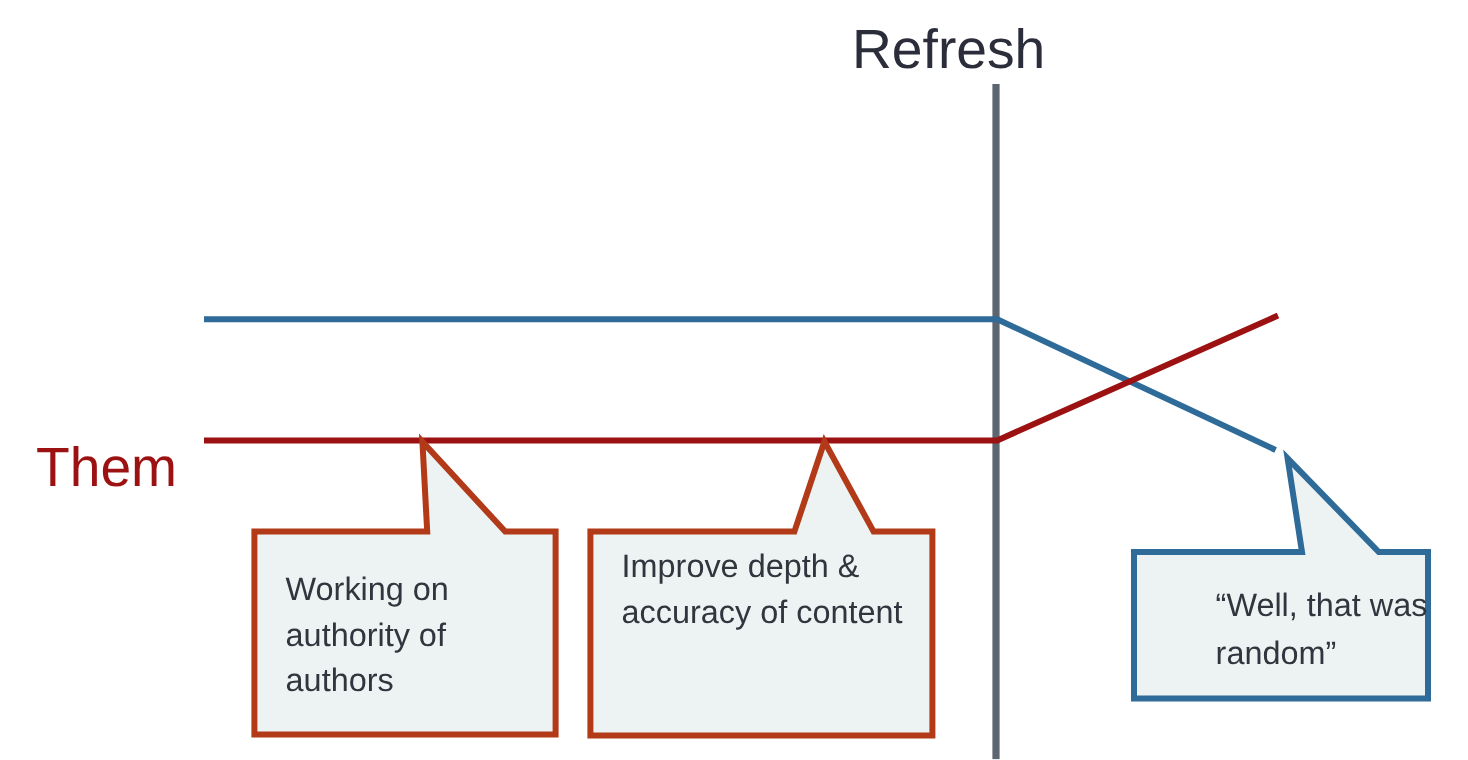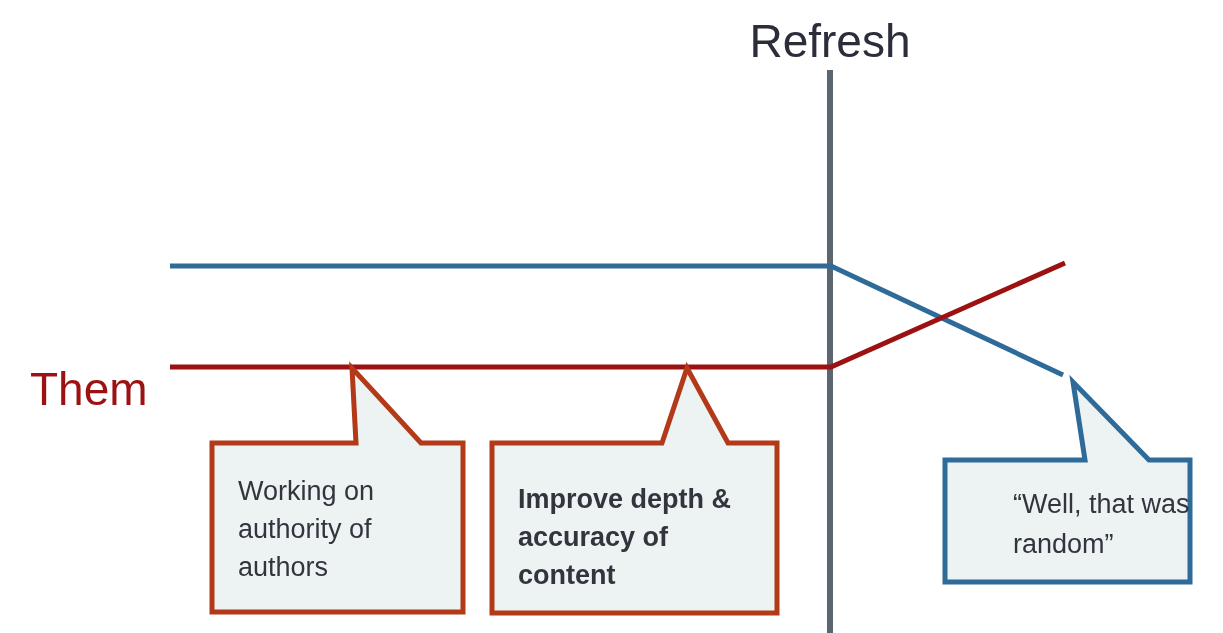--- a/index.html
+++ b/index.html
@@ -44,21 +44,21 @@
   .bubble.blue { stroke: var(--callout-blue-border, #2e6b99); }
 
   .txt {
     position: absolute;
     white-space: pre-line;
   }
   .page-title {
     left: 710px;
     top: 14px;
     width: 240px;
-    text-align: center;
+    text-align: left;
     font-size: 46px;
     color: var(--title-text, #2b2e3a);
   }
   .label-you {
     left: 33px;
     top: 241px;
     font-size: 46px;
     color: var(--you-line, #2e6b99);
   }
   .label-them {
@@ -67,21 +67,21 @@
     font-size: 46px;
     color: var(--them-line, #9c1111);
     margin-top: 20px;
   }
   .callout-text {
     font-size: 27px;
     line-height: 38px;
     color: var(--callout-text, #32343e);
   }
   .callout-text.c1 { left: 238px; top: 472px; width: 205px; }
-  .callout-text.c2 { left: 518px; top: 480px; width: 235px; font-weight: bold; }
+  .callout-text.c2 { left: 518px; top: 453px; width: 235px; }
   .callout-text.c3 { left: 970px; top: 484px; width: 200px; line-height: 40px; margin-left: 43px; }
 </style>
 </head>
 <body>
 
 <div class="canvas">
 
   <svg class="diagram" width="1223" height="633" viewBox="0 0 1223 633">
 
     <path class="axis-line" d="M830 70 L830 633"></path>

